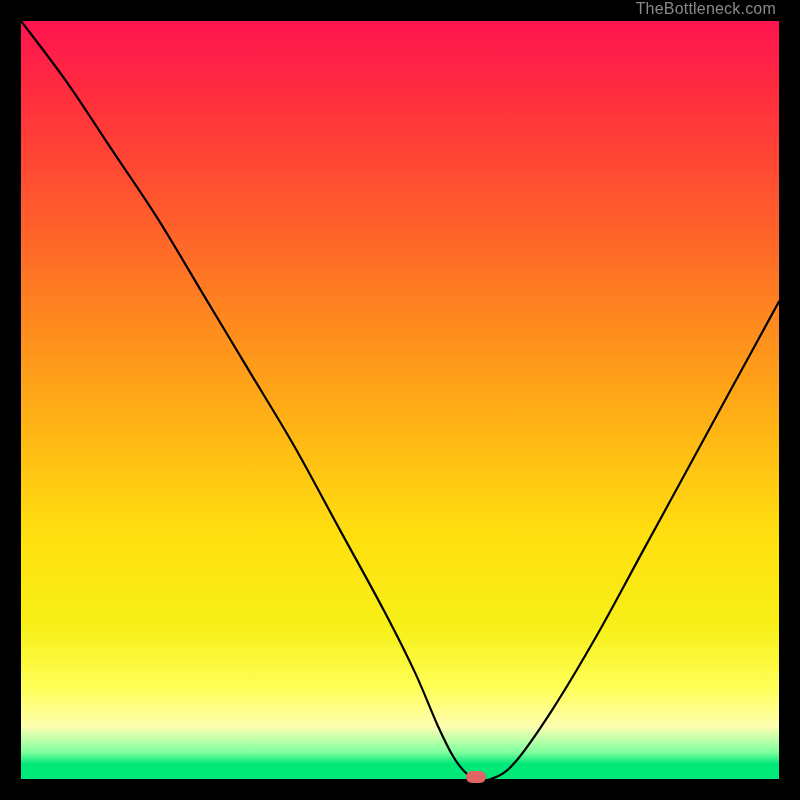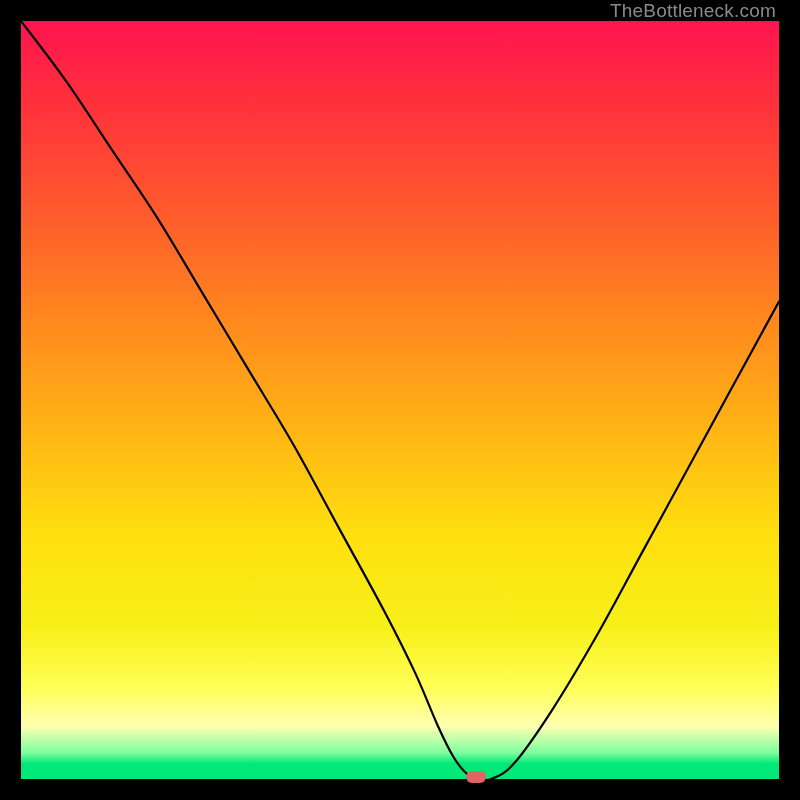--- a/index.html
+++ b/index.html
@@ -29,21 +29,21 @@
       #7fffa0 96.5%,
       #00e878 98%,
       #00e878 100%
     );
   }
   .watermark {
     position: absolute;
     top: 0px;
     right: 24px;
     font-family: Arial, Helvetica, sans-serif;
-    font-size: 19px;
+    font-size: 16px;
     color: #88898a;
     letter-spacing: 0.2px;
   }
   svg.curve {
     position: absolute;
     left: 0; top: 0;
     width: 758px;
     height: 758px;
   }
   .marker {

